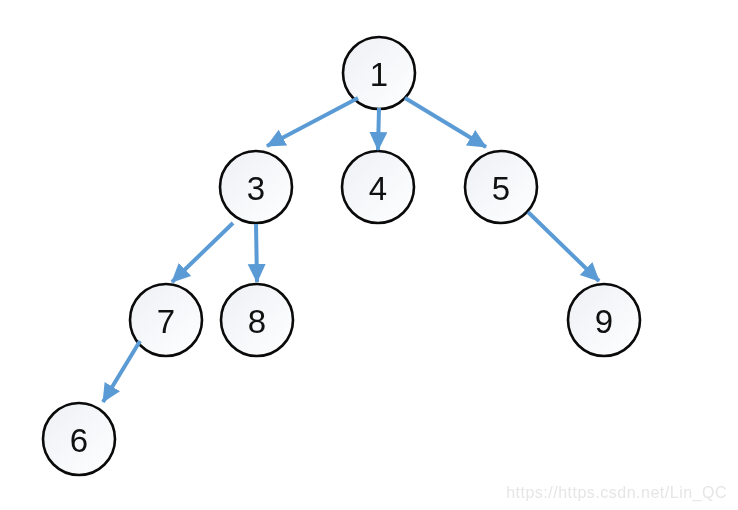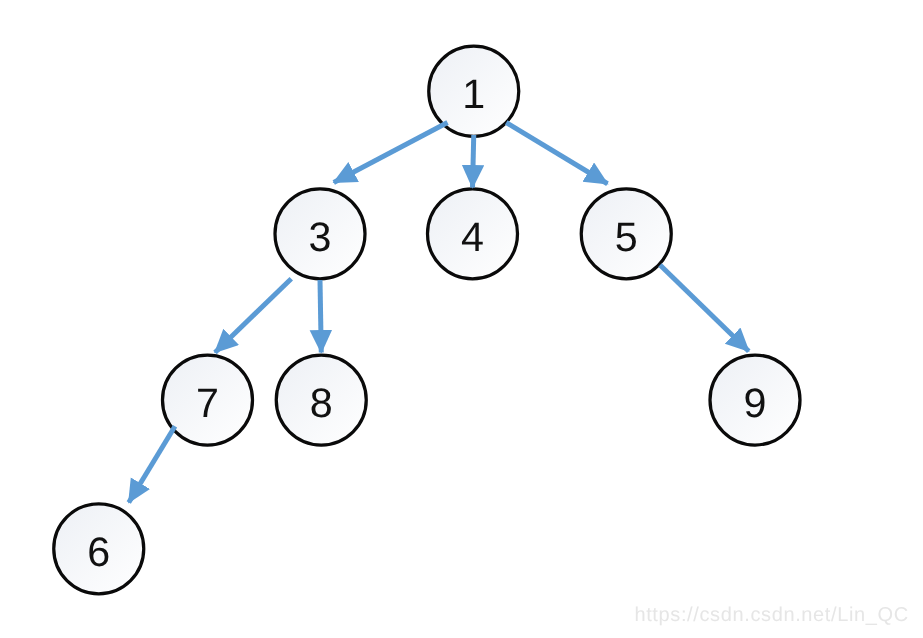--- a/index.html
+++ b/index.html
@@ -82,14 +82,14 @@
         <text x="79" y="439" text-anchor="middle" dominant-baseline="central" dy="0.06em" fill="#111111" font-size="33" class="node-label">6</text>
       </g>
       <line x1="358" y1="98" x2="267" y2="146" stroke="#5b9bd5" stroke-width="4" marker-end="url(#arrowHead)"></line>
       <line x1="379" y1="108" x2="378" y2="150" stroke="#5b9bd5" stroke-width="4" marker-end="url(#arrowHead)"></line>
       <line x1="405" y1="98" x2="486" y2="147" stroke="#5b9bd5" stroke-width="4" marker-end="url(#arrowHead)"></line>
       <line x1="233" y1="223" x2="172" y2="282" stroke="#5b9bd5" stroke-width="4" marker-end="url(#arrowHead)"></line>
       <line x1="256" y1="224" x2="257" y2="282" stroke="#5b9bd5" stroke-width="4" marker-end="url(#arrowHead)"></line>
       <line x1="528" y1="212" x2="599" y2="281" stroke="#5b9bd5" stroke-width="4" marker-end="url(#arrowHead)"></line>
       <line x1="140" y1="341" x2="103" y2="402" stroke="#5b9bd5" stroke-width="4" marker-end="url(#arrowHead)"></line>
     </svg>
-  <div class="watermark" style="color: rgb(230, 230, 230);">https://csdn.csdn.net/Lin_QC</div>
+  <div class="watermark" style="color: rgb(230, 230, 230);">https://https.csdn.net/Lin_QC</div>
 </div>
 
 </body></html>

